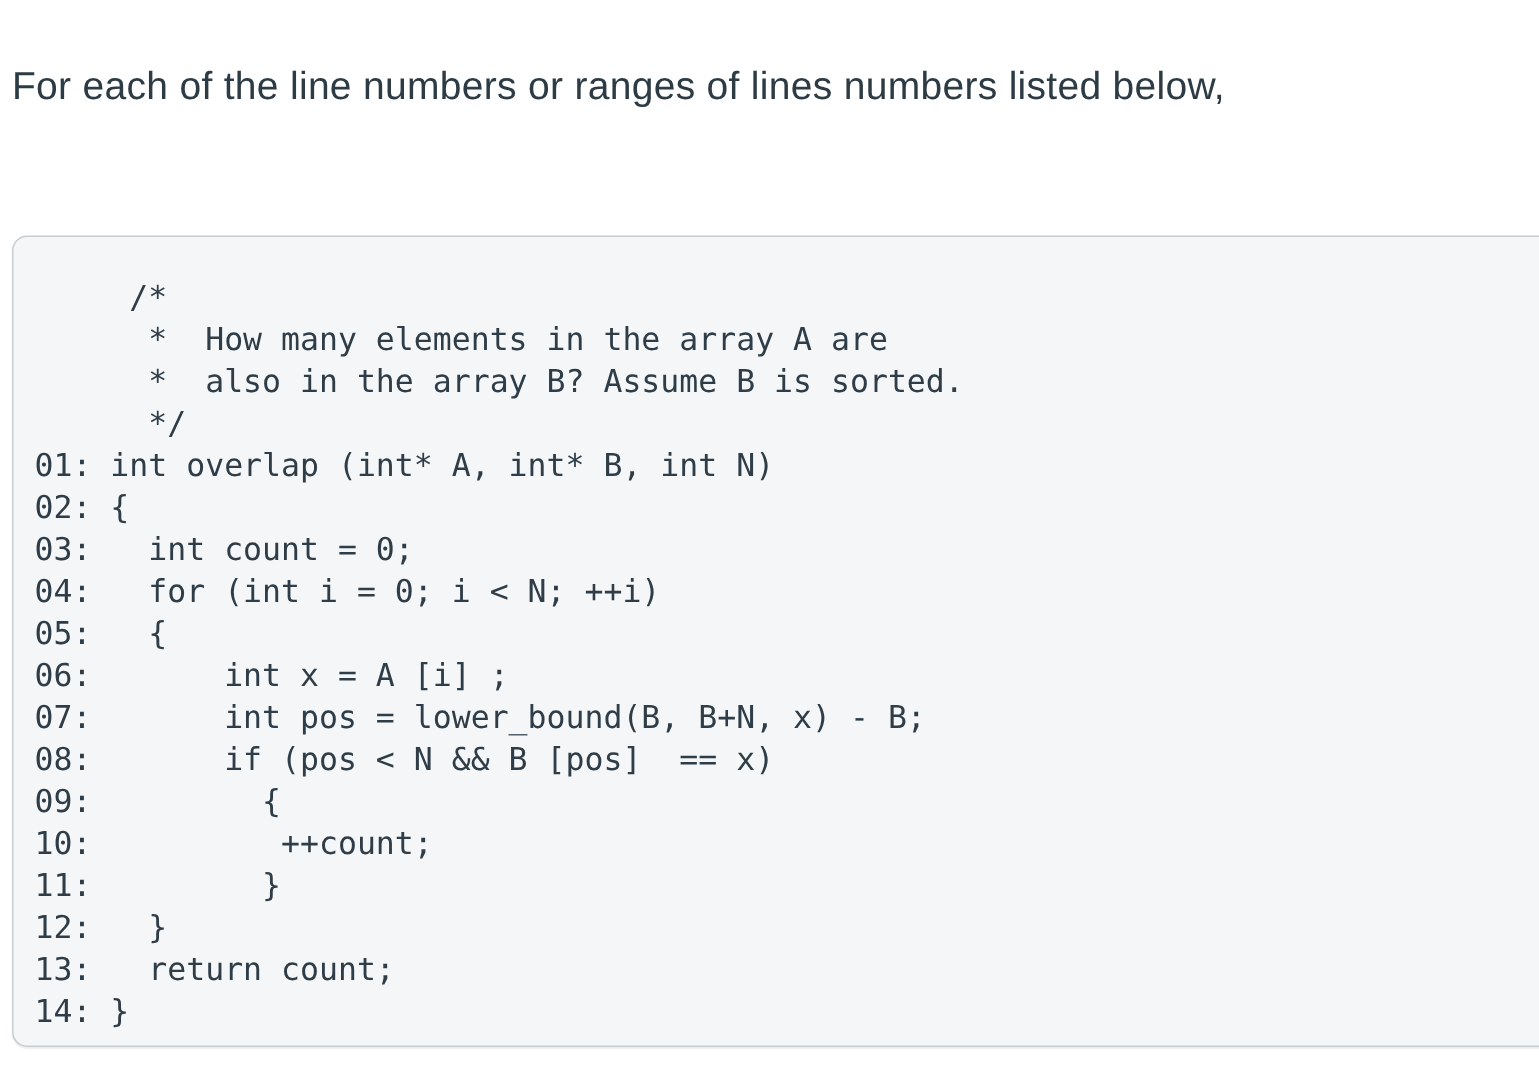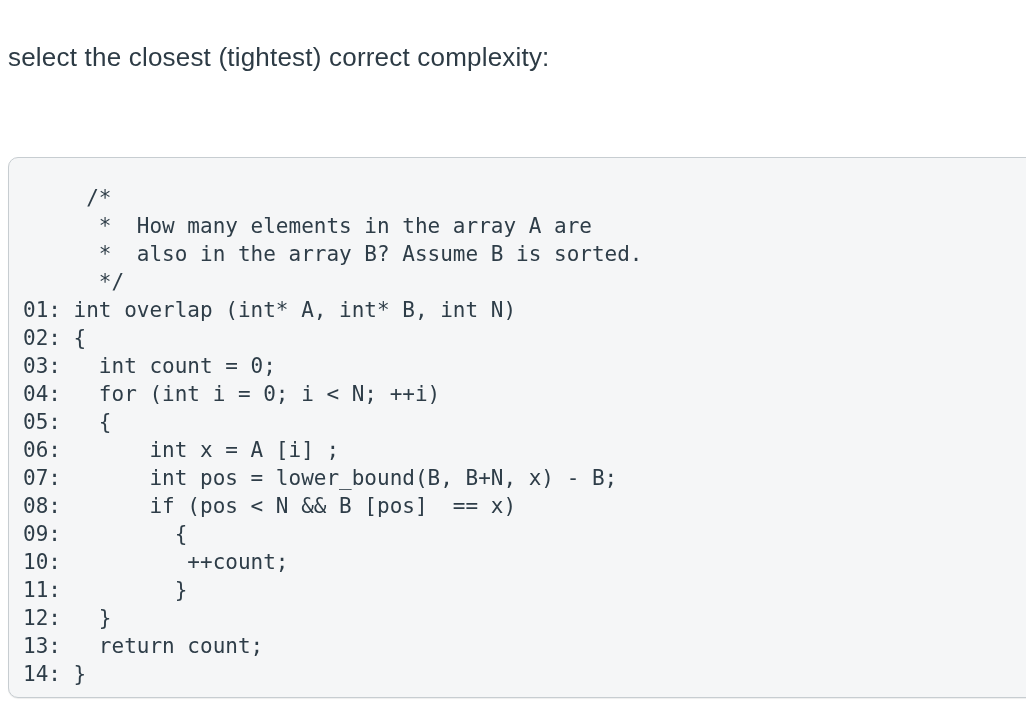--- a/index.html
+++ b/index.html
@@ -47,21 +47,21 @@
     color: #2e3d48;
     white-space: pre;
   }
 </style>
 </head>
 <body>
 
 <div class="page">
 
   <div class="prompt">
-    <div>select the closest (tightest) correct complexity:</div>
+    <div>For each of the line numbers or ranges of lines numbers listed below,</div>
   </div>
 
   <div class="code-panel">
     <pre class="code">     /*
       *  How many elements in the array A are
       *  also in the array B? Assume B is sorted.
       */
 01: int overlap (int* A, int* B, int N)
 02: {
 03:   int count = 0;

